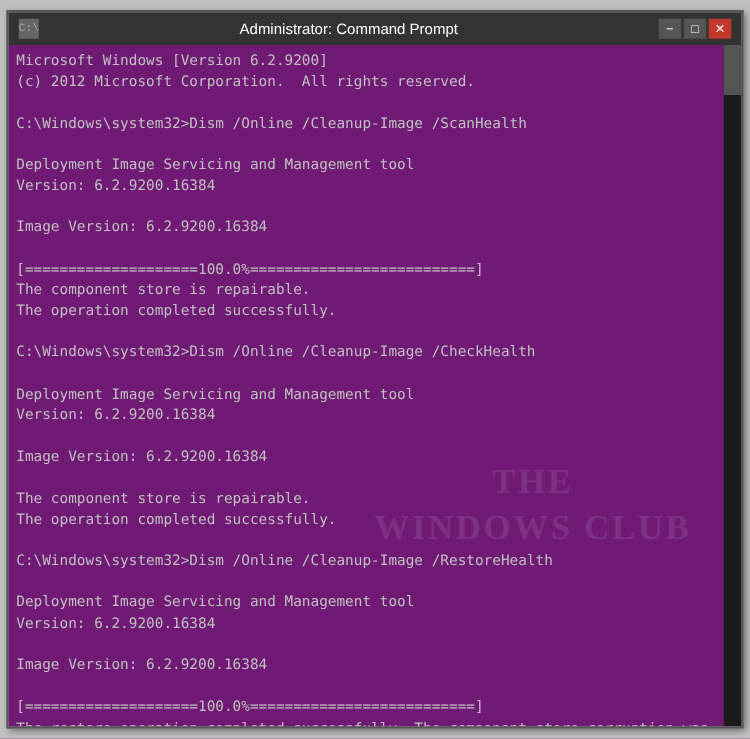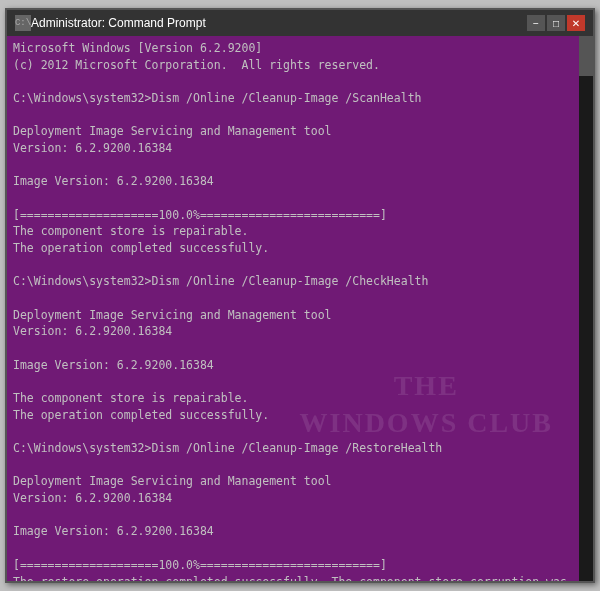--- a/index.html
+++ b/index.html
@@ -43,21 +43,21 @@
       justify-content: center;
       font-size: 10px;
       color: #ccc;
     }
 
     .title-bar-text {
       color: #fff;
       font-size: 12px;
       font-family: 'Segoe UI', Arial, sans-serif;
       flex: 1;
-      text-align: left;
+      text-align: center;
     }
 
     .title-bar-controls {
       display: flex;
       gap: 2px;
     }
 
     .title-btn {
       width: 18px;
       height: 16px;

